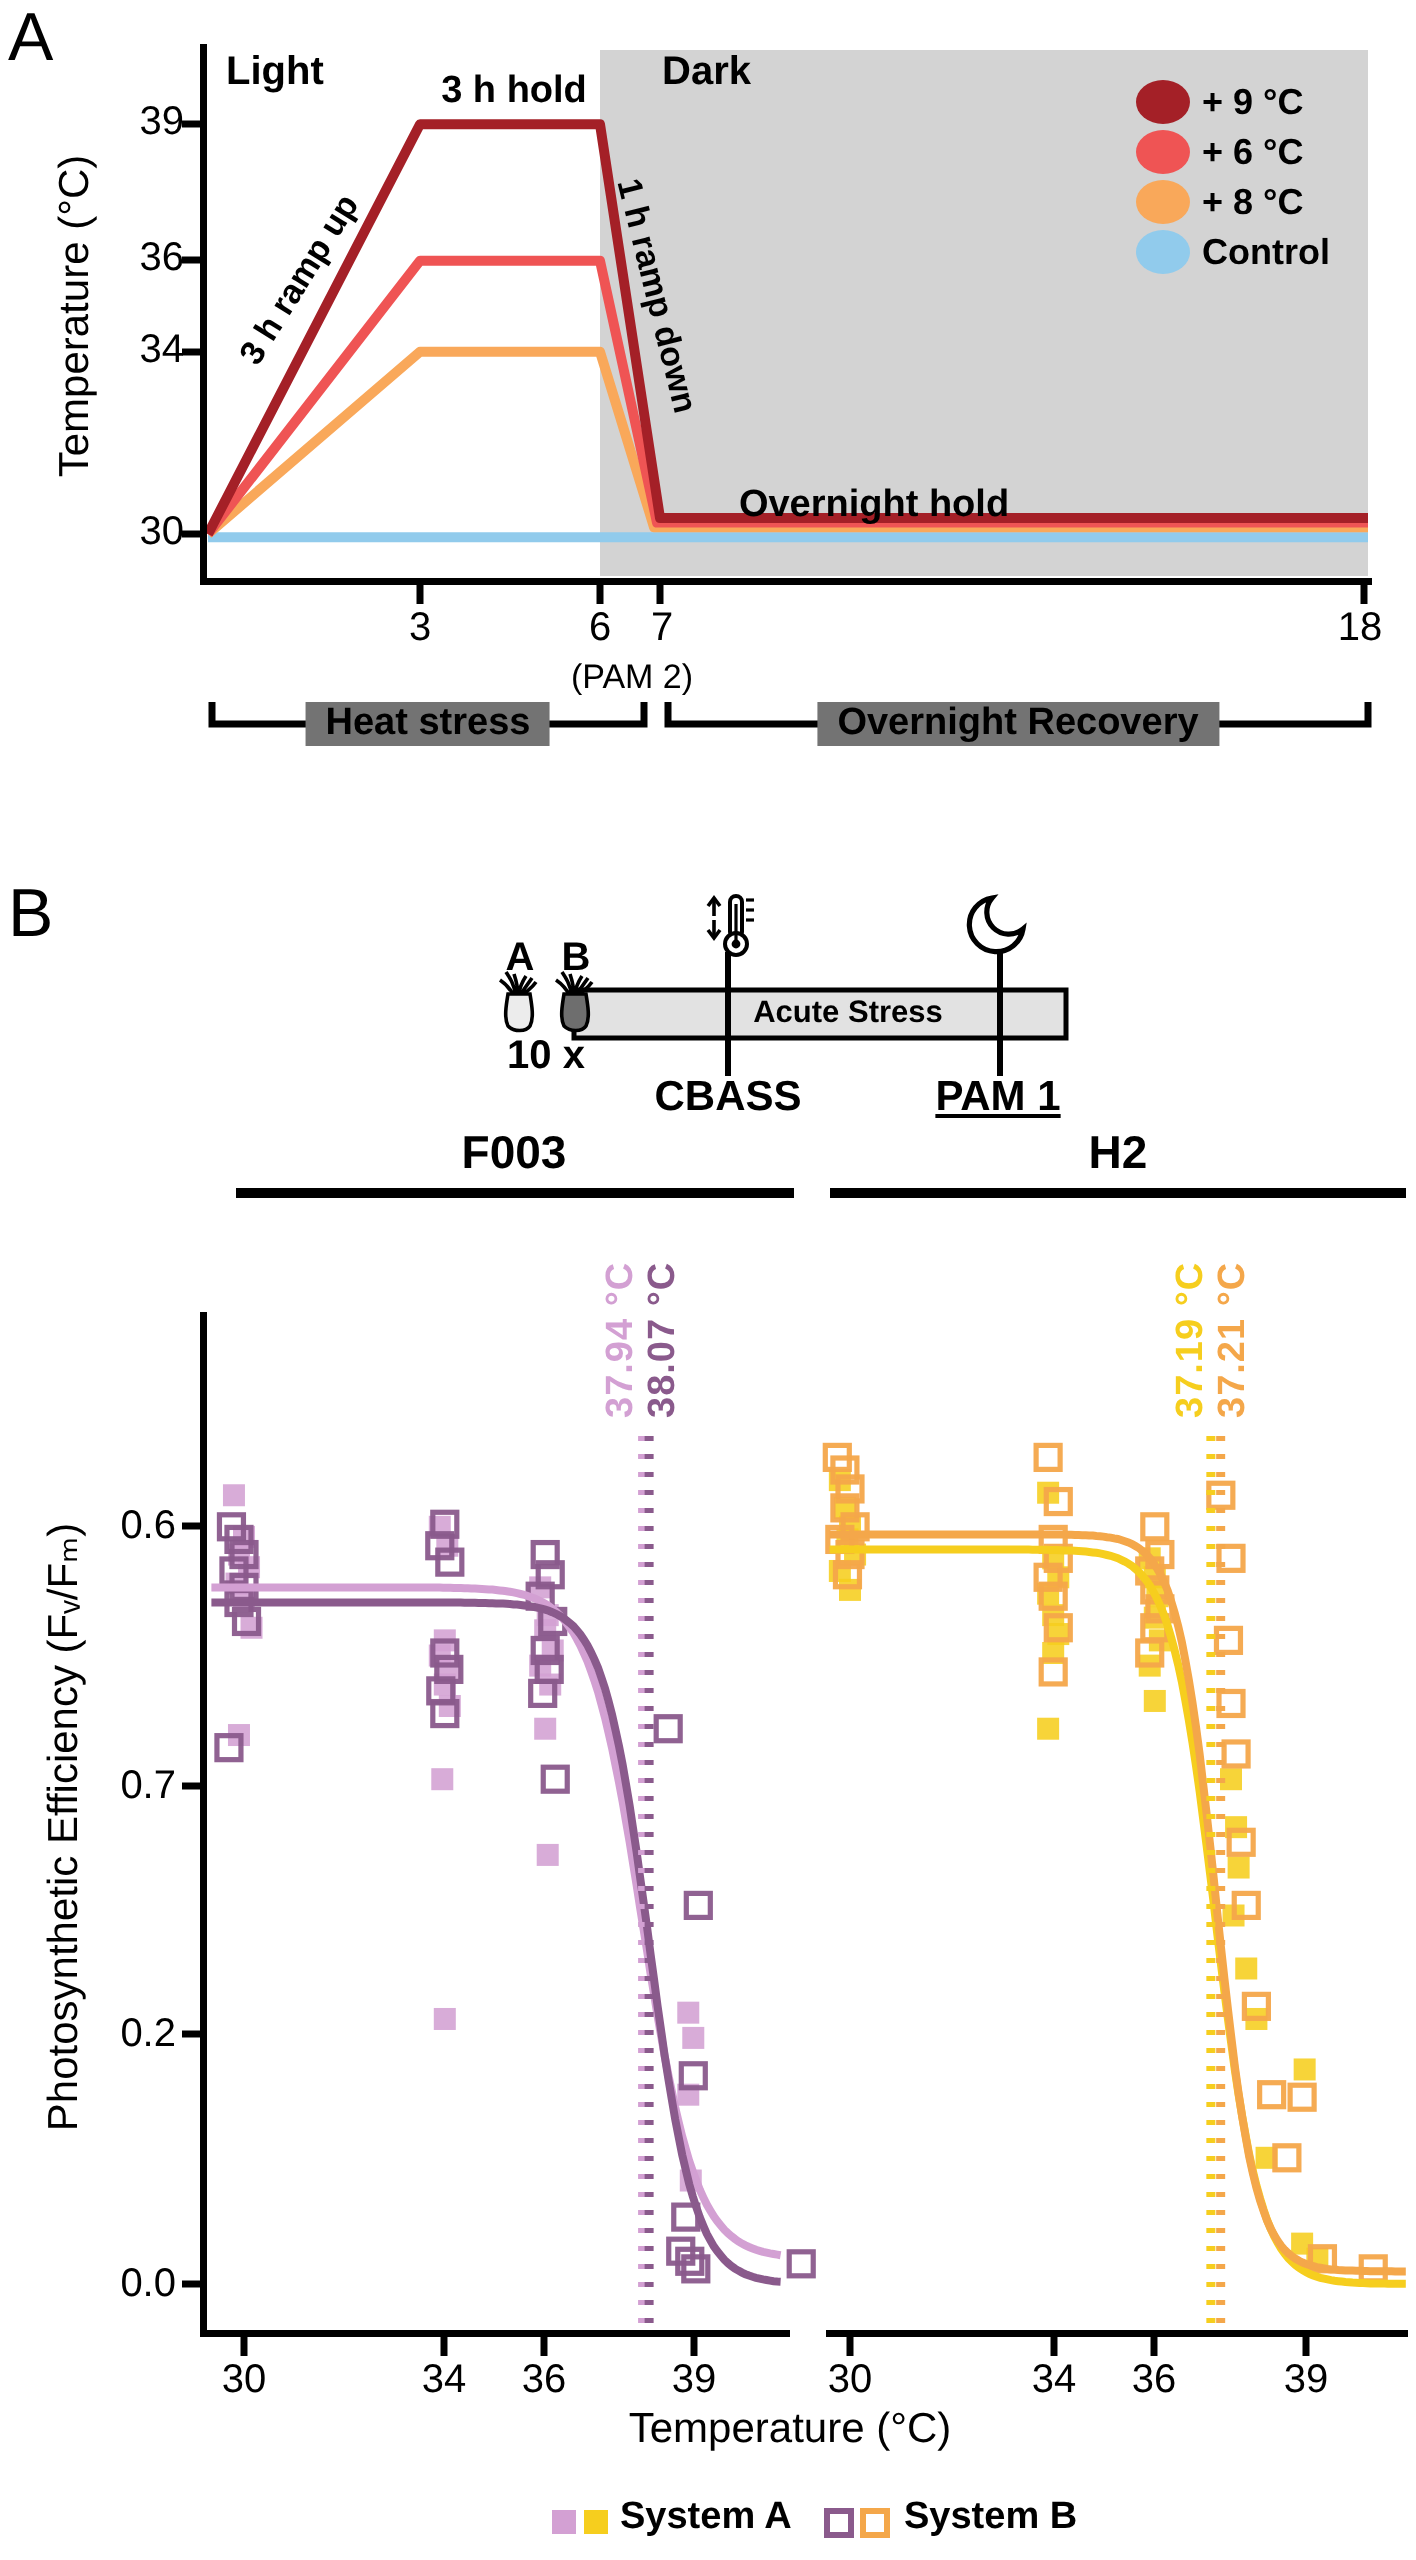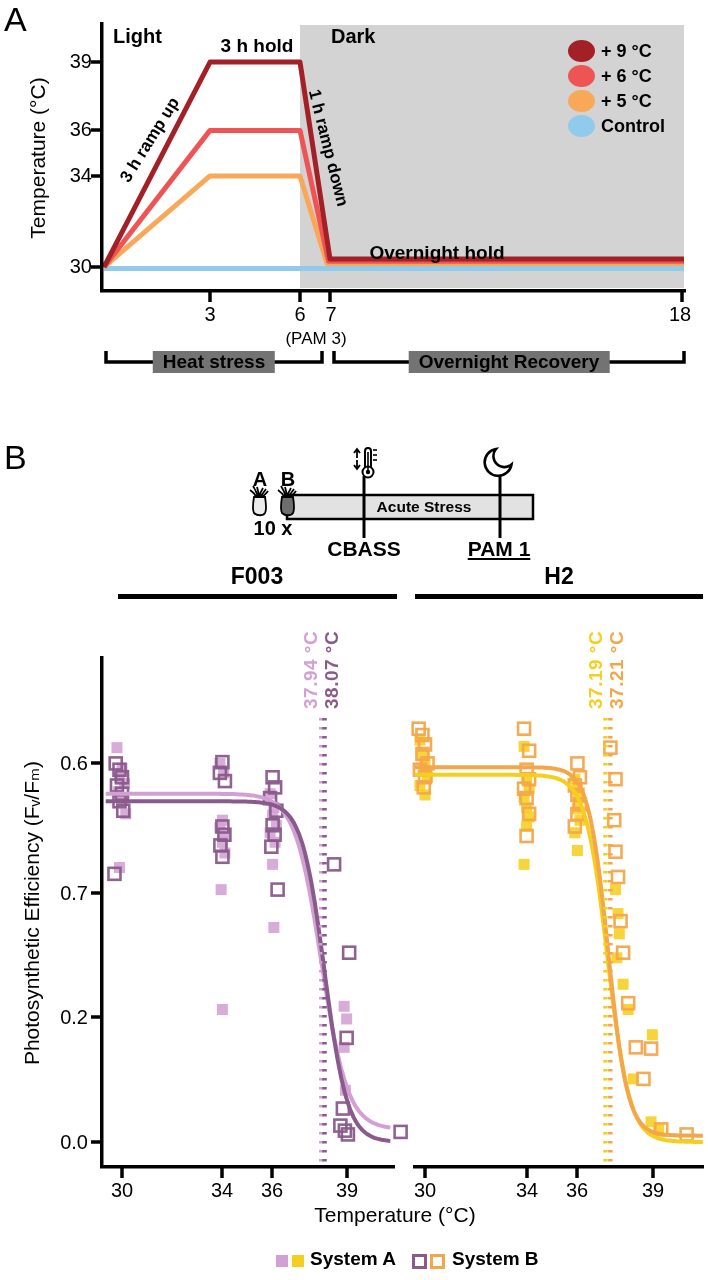--- a/index.html
+++ b/index.html
@@ -267,28 +267,28 @@
 <div class="abs b" style="left:150px;top:140px;font-size:17px;transform:translate(-50%,-50%) rotate(-58deg);">3 h ramp up</div>
 <div class="abs b" style="left:328px;top:148px;font-size:17px;transform:translate(-50%,-50%) rotate(76deg);">1 h ramp down</div>
 <div class="abs b ctr" style="left:437px;top:242px;font-size:19px;">Overnight hold</div>
 
 <span class="legend-dot" style="left: 568px; top: 40px; background-color: rgb(164, 32, 39);"></span>
 <span class="legend-dot" style="left: 568px; top: 65px; background-color: rgb(239, 84, 84);"></span>
 <span class="legend-dot" style="left: 568px; top: 90px; background-color: rgb(249, 168, 90);"></span>
 <span class="legend-dot" style="left: 568px; top: 115px; background-color: rgb(145, 203, 236);"></span>
 <span class="legend-lab" style="left:601px;top:41px;">+ 9 °C</span>
 <span class="legend-lab" style="left:601px;top:66px;">+ 6 °C</span>
-<span class="legend-lab" style="left:601px;top:91px;">+ 5 °C</span>
+<span class="legend-lab" style="left:601px;top:91px;">+ 8 °C</span>
 <span class="legend-lab" style="left:601px;top:116px;">Control</span>
 
 <div class="abs tick ctr" style="left:210px;top:303px;">3</div>
 <div class="abs tick ctr" style="left:300px;top:303px;">6</div>
 <div class="abs tick ctr" style="left:331px;top:303px;">7</div>
 <div class="abs tick ctr" style="left:680px;top:303px;">18</div>
-<div class="abs ctr" style="left:316px;top:329px;font-size:17px;">(PAM 3)</div>
+<div class="abs ctr" style="left:316px;top:329px;font-size:17px;">(PAM 2)</div>
 
 <div class="abs ctr bracket-label" style="left:214px;top:351px;">Heat stress</div>
 <div class="abs ctr bracket-label" style="left:509px;top:351px;">Overnight Recovery</div>
 
 <div class="abs panel-letter" style="left:4px;top:438px;">B</div>
 
 <div class="abs b ctr" style="left:260px;top:468px;font-size:20px;">A</div>
 <div class="abs b ctr" style="left:288px;top:468px;font-size:20px;">B</div>
 <div class="abs b ctr" style="left:273px;top:517px;font-size:20px;">10 x</div>
 <div class="abs b ctr" style="left:424px;top:498px;font-size:15.5px;">Acute Stress</div>

